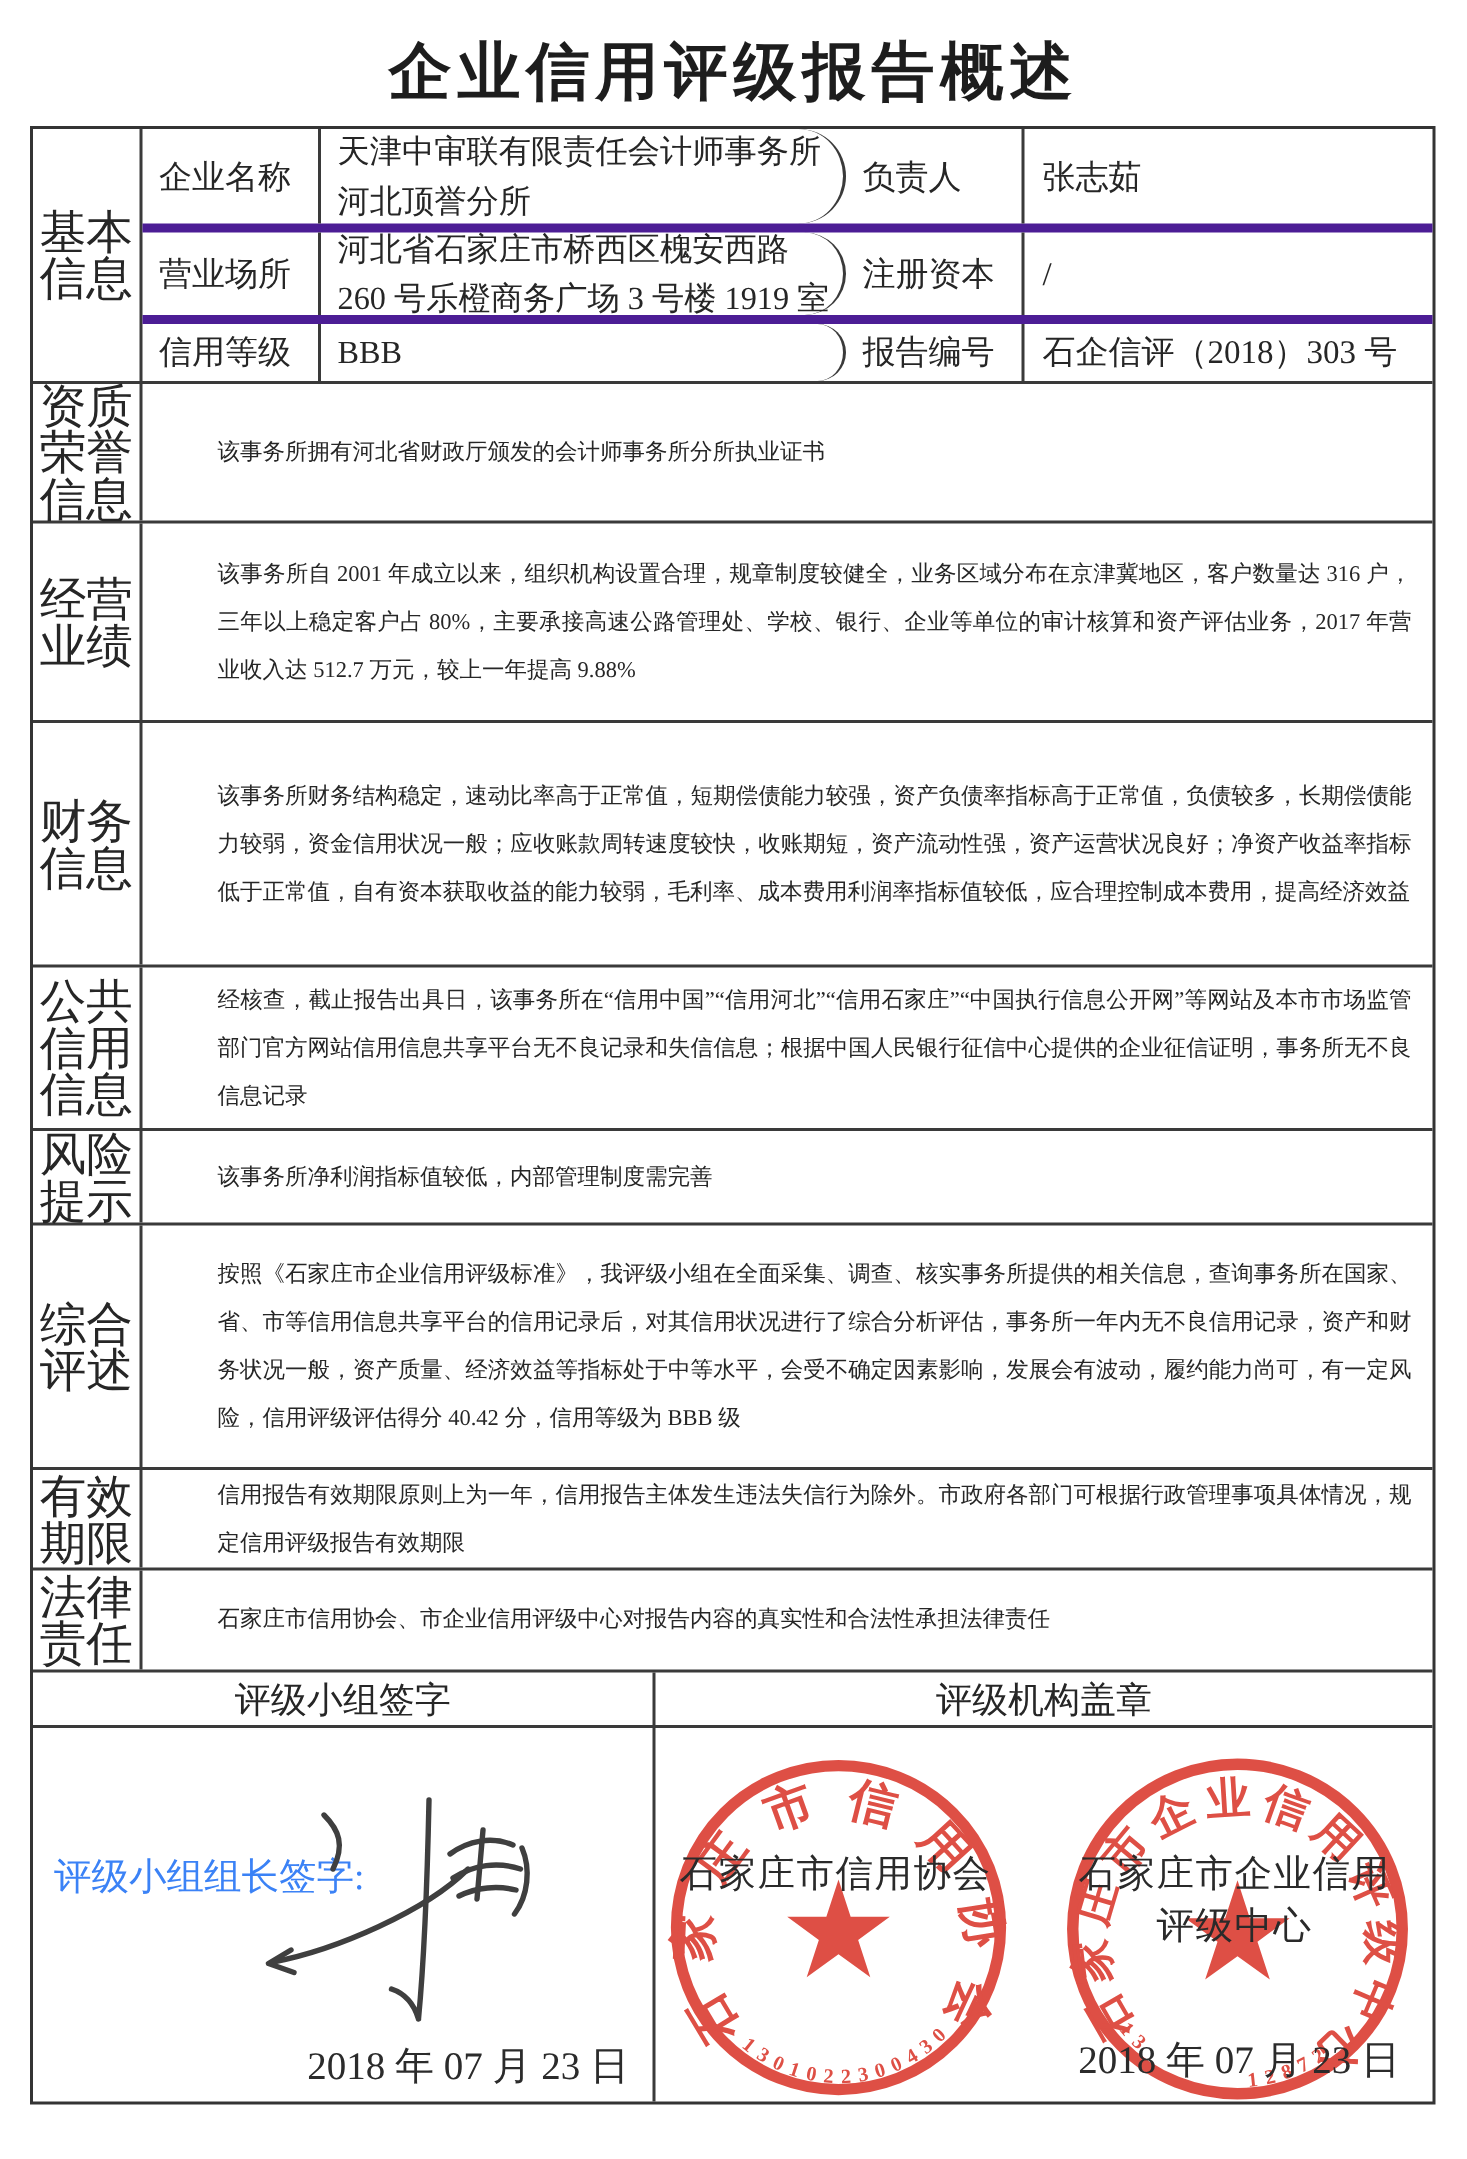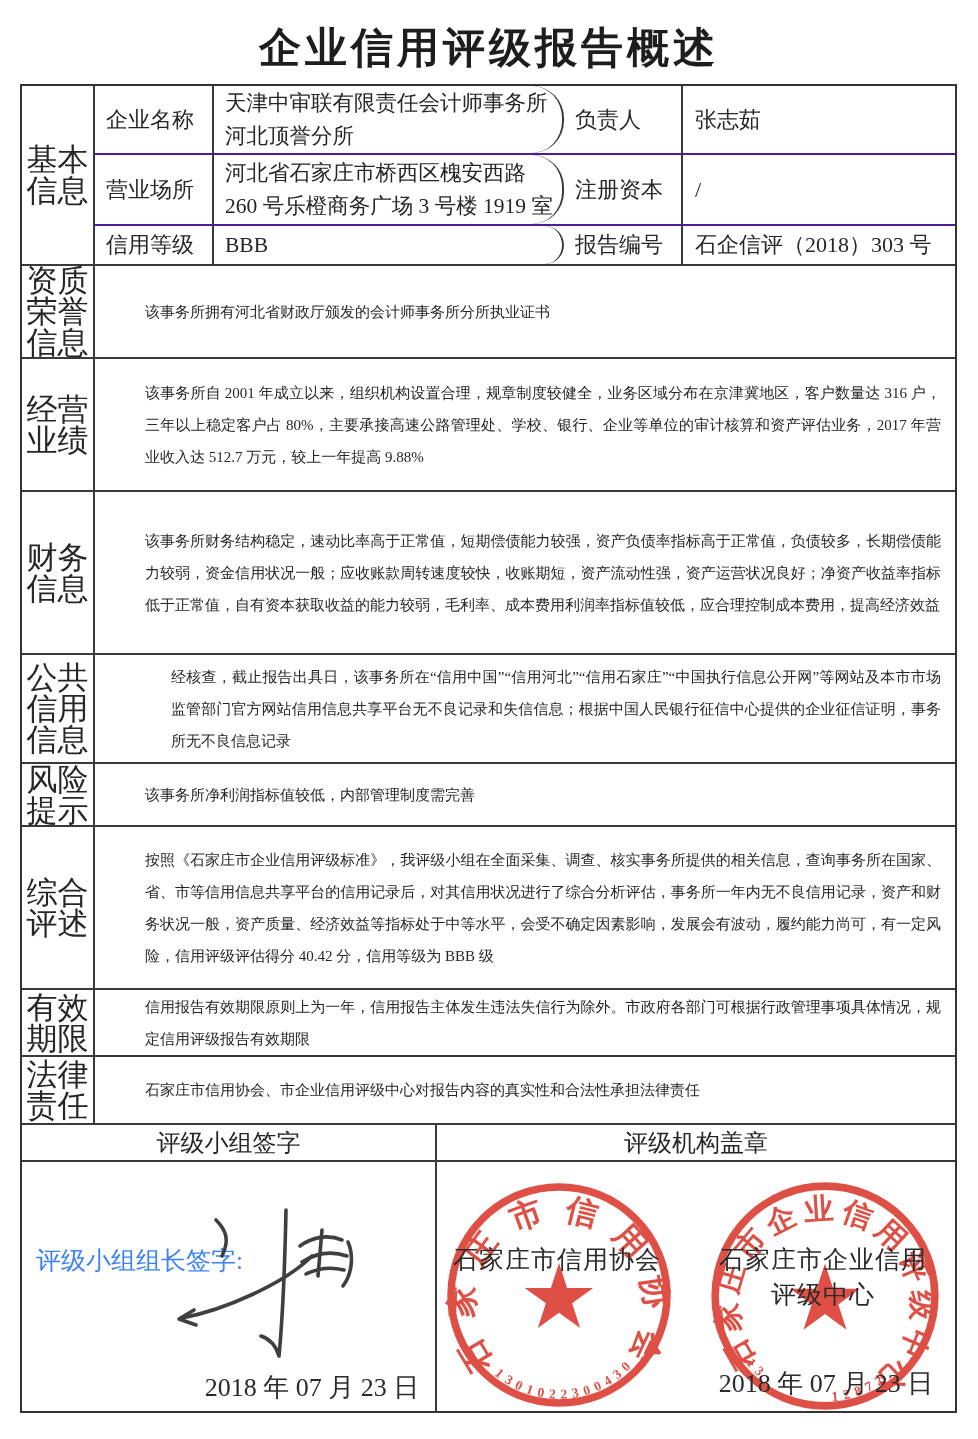--- a/index.html
+++ b/index.html
@@ -12,29 +12,29 @@
     border:2px solid #343434; background:#fff; }
   .row { display:flex; border-bottom:2px solid #3a3a3a; }
   .row:last-child { border-bottom:none; }
   .lab { width:73px; flex:0 0 73px; border-right:2px solid #3a3a3a;
     display:flex; align-items:center; justify-content:center; text-align:center;
     font-size:31px; line-height:31px; white-space:pre-line; }
   .content { flex:1; display:flex; align-items:center; padding:6px 14px 6px 12px;
     font-size:15px; line-height:32px; text-align:justify;margin-left:38px; }
   
   .basic-right { flex:1; display:flex; flex-direction:column; }
-  .b-row { display:flex; border-bottom:2px solid #4c1d95; }
+  .b-row { display:flex; border-bottom:6px solid #4c1d95; }
   .b-row:last-child { border-bottom:none; }
   .b-row .c1, .b-row .c3 { width:119px; flex:0 0 119px; border-right:2px solid #3a3a3a;
     display:flex; align-items:center; padding-left:11px; font-size:22px; }
   .b-row .c2 { width:350px; flex:0 0 350px; border-right:2px solid #3a3a3a;
     display:flex; align-items:center; padding:2px 8px 2px 11px; font-size:21.5px; line-height:33px;border-radius:32px; }
   .b-row .c4 { flex:1; display:flex; align-items:center; padding-left:12px; font-size:22px; }
-  .h69 { height:69px; } .h71 { height:71px; } .h38 { height:38px; }
-  .s1{height:93px;} .s2{height:133px;} .s3{height:163px;} .s4{height:109px;gap:26px;}
+  .h69 { height:69px; } .h71 { height:61px; } .h38 { height:38px; }
+  .s1{height:93px;} .s2{height:133px;} .s3{height:163px;} .s4{height:109px;}
   .s5{height:63px;} .s6{height:163px;} .s7{height:67px;} .s8{height:68px;}
   
   .f-head { height:37px; }
   .f-head .fh-left { width:415px; flex:0 0 415px; border-right:2px solid #3a3a3a;
     display:flex; align-items:center; justify-content:center; font-size:24px; }
   .f-head .fh-right { flex:1; display:flex; align-items:center; justify-content:center; font-size:24px; }
   .f-body { height:249px; position:relative; }
   .fb-left { position:absolute; left:0; top:0; width:415px; height:249px;
     border-right:2px solid #3a3a3a; }
   .fb-right { position:absolute; left:417px; top:0; right:0; height:249px; }

